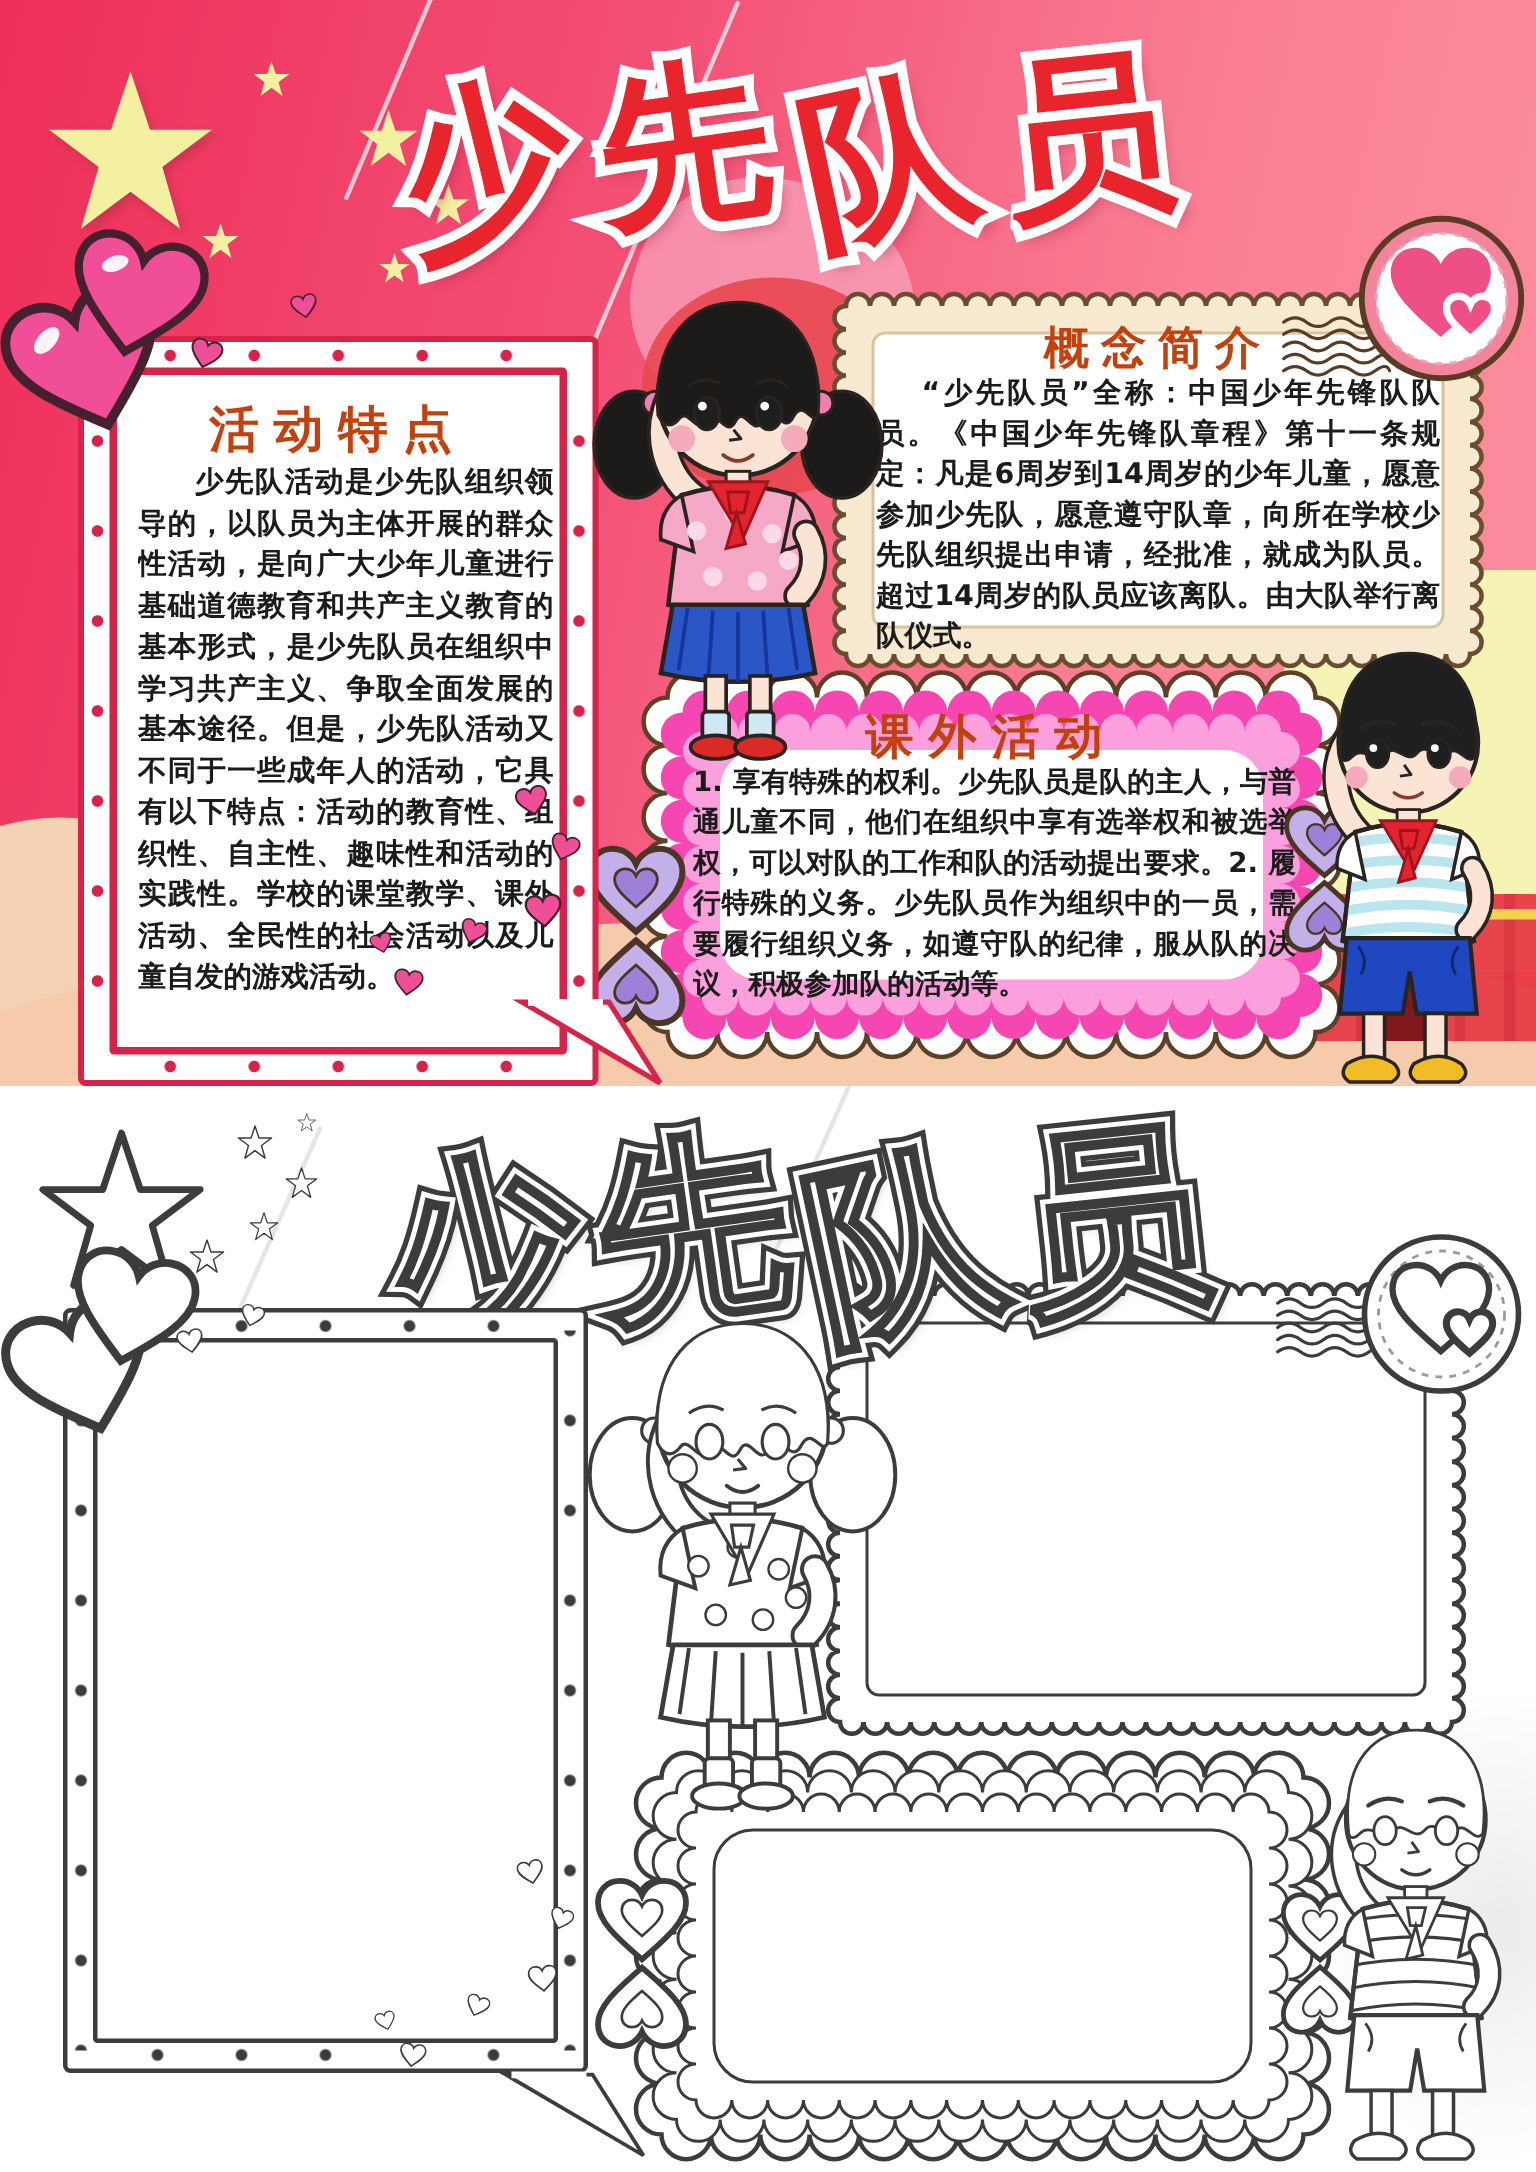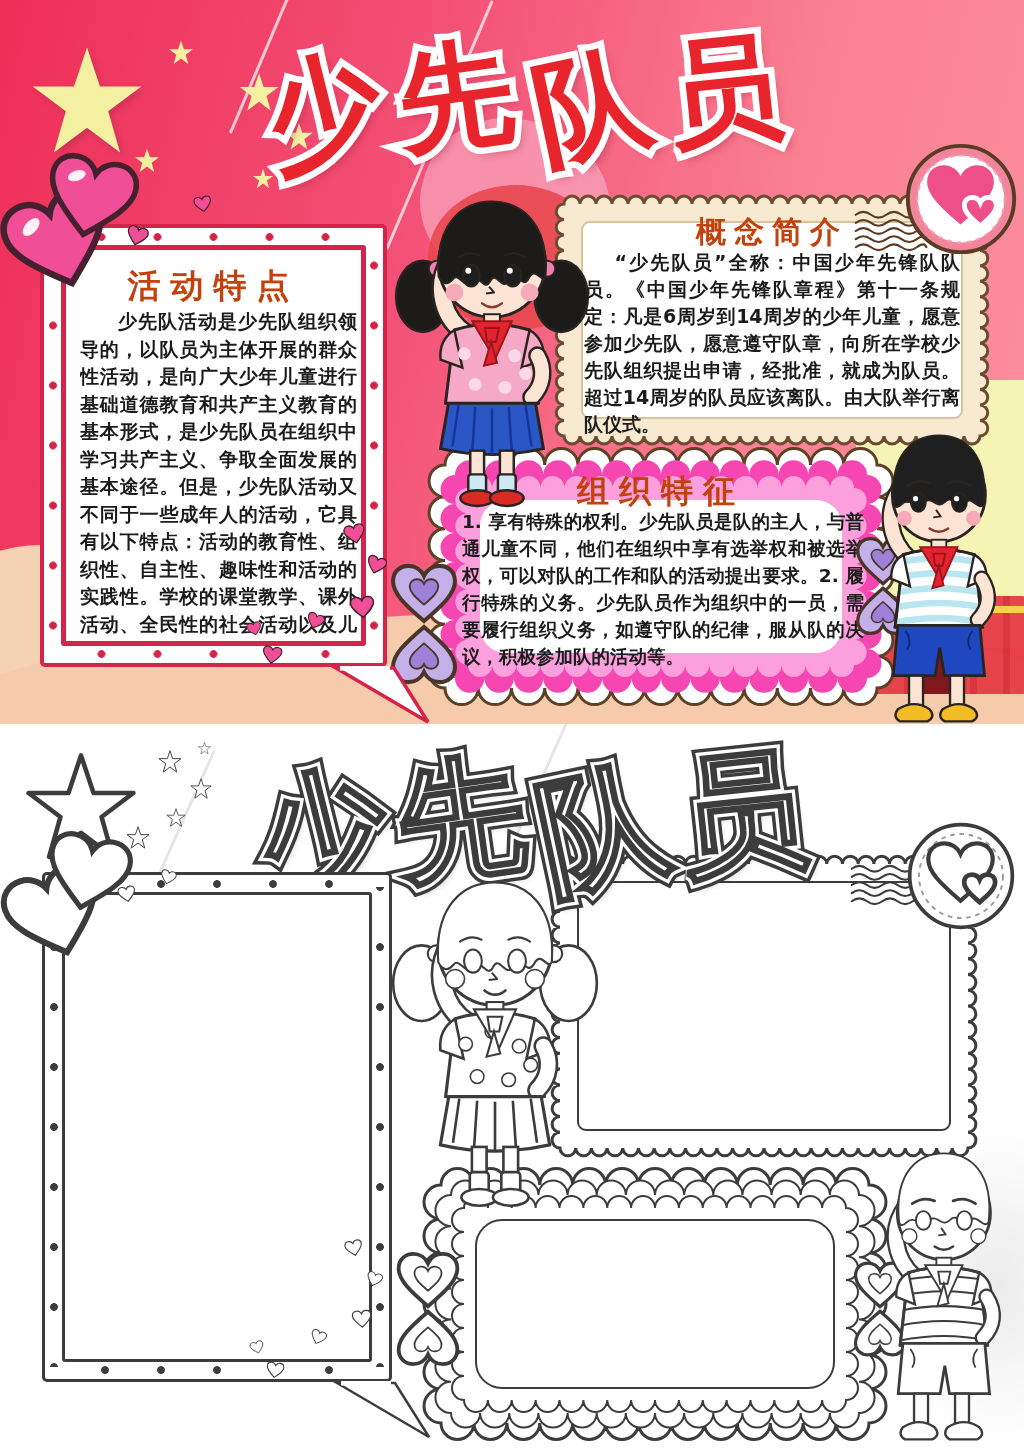--- a/index.html
+++ b/index.html
@@ -114,21 +114,21 @@
         <div style="position: absolute; left: 134px; top: 148px; width: 26px; height: 26px; z-index: 3;"><svg viewBox="0 0 100 100" style="width:100%;height:100%;overflow:visible">
             <polygon points="50,3 61,36 96,36 68,57 78,92 50,71 22,92 32,57 4,36 39,36" fill="#f3f0a2" stroke="none" stroke-width="0" stroke-linejoin="round"></polygon>
           </svg></div>
       </div>
 
     <h1 class="poster-title c-title">
       <span class="layer st split"><span style="transform: rotate(-12deg) translateY(4px);">少</span><span style="transform: rotate(-6deg) translateY(-4px);">先</span><span style="transform: rotate(-10deg) translateY(10px);">队</span><span style="transform: rotate(-4deg) translateY(0px);">员</span></span>
       <span class="layer fl split"><span style="transform: rotate(-12deg) translateY(4px);">少</span><span style="transform: rotate(-6deg) translateY(-4px);">先</span><span style="transform: rotate(-10deg) translateY(10px);">队</span><span style="transform: rotate(-4deg) translateY(0px);">员</span></span>
     </h1>
 
-    <div class="bubble" style="left:40px;top:224px;width:347px;height:443px">
+    <div class="bubble" style="left:52px;top:224px;width:347px;height:500px">
       <div class="dots dots-t"></div>
       <div class="dots dots-b"></div>
       <div class="dots dots-l"></div>
       <div class="dots dots-r"></div>
       <div class="bubble-inner"></div>
       <div class="bubble-tail" id="c-tail" style="top:438px"><svg width="110" height="62" viewBox="0 0 110 62" style="overflow:visible">
             <polygon points="4,2 96,56 62,2" fill="#fff" stroke="#d6234a" stroke-width="3.5"></polygon>
             <rect x="8" y="0" width="50" height="4.5" fill="#fff"></rect>
           </svg></div>
       <div class="box-heading">活动特点</div>
@@ -165,21 +165,21 @@
         </svg>
       </div>
 
     <div class="cloudbox" style="left:428px;top:448px;width:466px;height:257px">
       <div class="boxart" id="c-cloud-border"><svg viewBox="0 0 466 257" style="width:100%;height:100%;overflow:visible">
             <path d="M17,17 a16.615384615384617,16.615384615384617 0 0 1 33.23076923076923,0 a16.615384615384617,16.615384615384617 0 0 1 33.23076923076923,0 a16.615384615384617,16.615384615384617 0 0 1 33.23076923076923,0 a16.615384615384617,16.615384615384617 0 0 1 33.23076923076923,0 a16.615384615384617,16.615384615384617 0 0 1 33.23076923076923,0 a16.615384615384617,16.615384615384617 0 0 1 33.23076923076923,0 a16.615384615384617,16.615384615384617 0 0 1 33.23076923076923,0 a16.615384615384617,16.615384615384617 0 0 1 33.23076923076923,0 a16.615384615384617,16.615384615384617 0 0 1 33.23076923076923,0 a16.615384615384617,16.615384615384617 0 0 1 33.23076923076923,0 a16.615384615384617,16.615384615384617 0 0 1 33.23076923076923,0 a16.615384615384617,16.615384615384617 0 0 1 33.23076923076923,0 a16.615384615384617,16.615384615384617 0 0 1 33.23076923076923,0 a15.928571428571429,15.928571428571429 0 0 1 0,31.857142857142858 a15.928571428571429,15.928571428571429 0 0 1 0,31.857142857142858 a15.928571428571429,15.928571428571429 0 0 1 0,31.857142857142858 a15.928571428571429,15.928571428571429 0 0 1 0,31.857142857142858 a15.928571428571429,15.928571428571429 0 0 1 0,31.857142857142858 a15.928571428571429,15.928571428571429 0 0 1 0,31.857142857142858 a15.928571428571429,15.928571428571429 0 0 1 0,31.857142857142858 a16.615384615384617,16.615384615384617 0 0 1 -33.23076923076923,0 a16.615384615384617,16.615384615384617 0 0 1 -33.23076923076923,0 a16.615384615384617,16.615384615384617 0 0 1 -33.23076923076923,0 a16.615384615384617,16.615384615384617 0 0 1 -33.23076923076923,0 a16.615384615384617,16.615384615384617 0 0 1 -33.23076923076923,0 a16.615384615384617,16.615384615384617 0 0 1 -33.23076923076923,0 a16.615384615384617,16.615384615384617 0 0 1 -33.23076923076923,0 a16.615384615384617,16.615384615384617 0 0 1 -33.23076923076923,0 a16.615384615384617,16.615384615384617 0 0 1 -33.23076923076923,0 a16.615384615384617,16.615384615384617 0 0 1 -33.23076923076923,0 a16.615384615384617,16.615384615384617 0 0 1 -33.23076923076923,0 a16.615384615384617,16.615384615384617 0 0 1 -33.23076923076923,0 a16.615384615384617,16.615384615384617 0 0 1 -33.23076923076923,0 a15.928571428571429,15.928571428571429 0 0 1 0,-31.857142857142858 a15.928571428571429,15.928571428571429 0 0 1 0,-31.857142857142858 a15.928571428571429,15.928571428571429 0 0 1 0,-31.857142857142858 a15.928571428571429,15.928571428571429 0 0 1 0,-31.857142857142858 a15.928571428571429,15.928571428571429 0 0 1 0,-31.857142857142858 a15.928571428571429,15.928571428571429 0 0 1 0,-31.857142857142858 a15.928571428571429,15.928571428571429 0 0 1 0,-31.857142857142858 Z" fill="#fff" stroke="#5c4127" stroke-width="3"></path>
             <path d="M27,27 a14.714285714285714,14.714285714285714 0 0 1 29.428571428571427,0 a14.714285714285714,14.714285714285714 0 0 1 29.428571428571427,0 a14.714285714285714,14.714285714285714 0 0 1 29.428571428571427,0 a14.714285714285714,14.714285714285714 0 0 1 29.428571428571427,0 a14.714285714285714,14.714285714285714 0 0 1 29.428571428571427,0 a14.714285714285714,14.714285714285714 0 0 1 29.428571428571427,0 a14.714285714285714,14.714285714285714 0 0 1 29.428571428571427,0 a14.714285714285714,14.714285714285714 0 0 1 29.428571428571427,0 a14.714285714285714,14.714285714285714 0 0 1 29.428571428571427,0 a14.714285714285714,14.714285714285714 0 0 1 29.428571428571427,0 a14.714285714285714,14.714285714285714 0 0 1 29.428571428571427,0 a14.714285714285714,14.714285714285714 0 0 1 29.428571428571427,0 a14.714285714285714,14.714285714285714 0 0 1 29.428571428571427,0 a14.714285714285714,14.714285714285714 0 0 1 29.428571428571427,0 a14.5,14.5 0 0 1 0,29 a14.5,14.5 0 0 1 0,29 a14.5,14.5 0 0 1 0,29 a14.5,14.5 0 0 1 0,29 a14.5,14.5 0 0 1 0,29 a14.5,14.5 0 0 1 0,29 a14.5,14.5 0 0 1 0,29 a14.714285714285714,14.714285714285714 0 0 1 -29.428571428571427,0 a14.714285714285714,14.714285714285714 0 0 1 -29.428571428571427,0 a14.714285714285714,14.714285714285714 0 0 1 -29.428571428571427,0 a14.714285714285714,14.714285714285714 0 0 1 -29.428571428571427,0 a14.714285714285714,14.714285714285714 0 0 1 -29.428571428571427,0 a14.714285714285714,14.714285714285714 0 0 1 -29.428571428571427,0 a14.714285714285714,14.714285714285714 0 0 1 -29.428571428571427,0 a14.714285714285714,14.714285714285714 0 0 1 -29.428571428571427,0 a14.714285714285714,14.714285714285714 0 0 1 -29.428571428571427,0 a14.714285714285714,14.714285714285714 0 0 1 -29.428571428571427,0 a14.714285714285714,14.714285714285714 0 0 1 -29.428571428571427,0 a14.714285714285714,14.714285714285714 0 0 1 -29.428571428571427,0 a14.714285714285714,14.714285714285714 0 0 1 -29.428571428571427,0 a14.714285714285714,14.714285714285714 0 0 1 -29.428571428571427,0 a14.5,14.5 0 0 1 0,-29 a14.5,14.5 0 0 1 0,-29 a14.5,14.5 0 0 1 0,-29 a14.5,14.5 0 0 1 0,-29 a14.5,14.5 0 0 1 0,-29 a14.5,14.5 0 0 1 0,-29 a14.5,14.5 0 0 1 0,-29 Z" fill="#f546b2" stroke="none" stroke-width="2"></path>
             <path d="M40,40 a12.0625,12.0625 0 0 1 24.125,0 a12.0625,12.0625 0 0 1 24.125,0 a12.0625,12.0625 0 0 1 24.125,0 a12.0625,12.0625 0 0 1 24.125,0 a12.0625,12.0625 0 0 1 24.125,0 a12.0625,12.0625 0 0 1 24.125,0 a12.0625,12.0625 0 0 1 24.125,0 a12.0625,12.0625 0 0 1 24.125,0 a12.0625,12.0625 0 0 1 24.125,0 a12.0625,12.0625 0 0 1 24.125,0 a12.0625,12.0625 0 0 1 24.125,0 a12.0625,12.0625 0 0 1 24.125,0 a12.0625,12.0625 0 0 1 24.125,0 a12.0625,12.0625 0 0 1 24.125,0 a12.0625,12.0625 0 0 1 24.125,0 a12.0625,12.0625 0 0 1 24.125,0 a12.642857142857142,12.642857142857142 0 0 1 0,25.285714285714285 a12.642857142857142,12.642857142857142 0 0 1 0,25.285714285714285 a12.642857142857142,12.642857142857142 0 0 1 0,25.285714285714285 a12.642857142857142,12.642857142857142 0 0 1 0,25.285714285714285 a12.642857142857142,12.642857142857142 0 0 1 0,25.285714285714285 a12.642857142857142,12.642857142857142 0 0 1 0,25.285714285714285 a12.642857142857142,12.642857142857142 0 0 1 0,25.285714285714285 a12.0625,12.0625 0 0 1 -24.125,0 a12.0625,12.0625 0 0 1 -24.125,0 a12.0625,12.0625 0 0 1 -24.125,0 a12.0625,12.0625 0 0 1 -24.125,0 a12.0625,12.0625 0 0 1 -24.125,0 a12.0625,12.0625 0 0 1 -24.125,0 a12.0625,12.0625 0 0 1 -24.125,0 a12.0625,12.0625 0 0 1 -24.125,0 a12.0625,12.0625 0 0 1 -24.125,0 a12.0625,12.0625 0 0 1 -24.125,0 a12.0625,12.0625 0 0 1 -24.125,0 a12.0625,12.0625 0 0 1 -24.125,0 a12.0625,12.0625 0 0 1 -24.125,0 a12.0625,12.0625 0 0 1 -24.125,0 a12.0625,12.0625 0 0 1 -24.125,0 a12.0625,12.0625 0 0 1 -24.125,0 a12.642857142857142,12.642857142857142 0 0 1 0,-25.285714285714285 a12.642857142857142,12.642857142857142 0 0 1 0,-25.285714285714285 a12.642857142857142,12.642857142857142 0 0 1 0,-25.285714285714285 a12.642857142857142,12.642857142857142 0 0 1 0,-25.285714285714285 a12.642857142857142,12.642857142857142 0 0 1 0,-25.285714285714285 a12.642857142857142,12.642857142857142 0 0 1 0,-25.285714285714285 a12.642857142857142,12.642857142857142 0 0 1 0,-25.285714285714285 Z" fill="#fb9fdd" stroke="none" stroke-width="2"></path>
             <rect x="52" y="52" width="362" height="153" rx="26" fill="#fff" stroke="none" stroke-width="0"></rect>
           </svg></div>
-      <div class="box-heading">组织特征</div>
+      <div class="box-heading">课外活动</div>
       <div class="box-body">1. 享有特殊的权利。少先队员是队的主人，与普通儿童不同，他们在组织中享有选举权和被选举权，可以对队的工作和队的活动提出要求。2. 履行特殊的义务。少先队员作为组织中的一员，需要履行组织义务，如遵守队的纪律，服从队的决议，积极参加队的活动等。</div>
     </div>
     <div class="art" id="c-bow-l" style="left:386px;top:545px;width:76px;height:158px;z-index:4">
         <svg viewBox="0 0 70 112" style="width:100%;height:100%;overflow:visible">
           <g transform="translate(4,0) scale(.62)">
             <path d="M50,86 C22,62 4,45 4,27 C4,12 15,4 27,4 C37,4 46,10 50,19 C54,10 63,4 73,4 C85,4 96,12 96,27 C96,45 78,62 50,86 Z" fill="#c4b0e8" stroke="#4a3526" stroke-width="6"></path>
             <g transform="translate(27,22) scale(.46)">
               <path d="M50,86 C22,62 4,45 4,27 C4,12 15,4 27,4 C37,4 46,10 50,19 C54,10 63,4 73,4 C85,4 96,12 96,27 C96,45 78,62 50,86 Z" fill="#9d80d8" stroke="#4a3526" stroke-width="6"></path>
             </g>
           </g>

